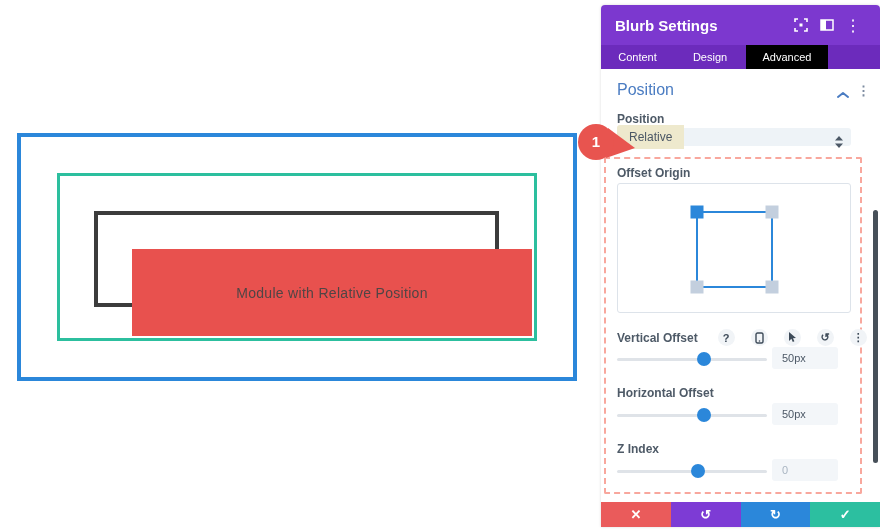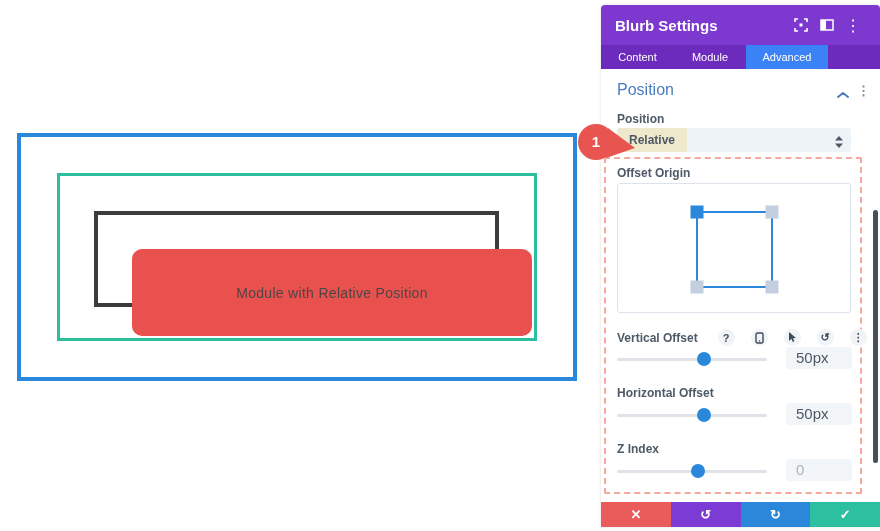--- a/index.html
+++ b/index.html
@@ -6,47 +6,47 @@
   html,body { width:880px; height:531px; background:#ffffff; overflow:hidden;
     font-family:"Liberation Sans", sans-serif; }
   .abs { position:absolute; }
 
   
   #canvas { position:absolute; inset:0; }
   .rect-blue  { left:17px;  top:133px; width:560px; height:248px; border:4px solid #2b87da; }
   .rect-teal  { left:57px;  top:173px; width:480px; height:168px; border:3px solid #2cbf9e; }
   .rect-dark  { left:94px;  top:211px; width:405px; height:96px;  border:4px solid #3c3c3c; }
   .rect-red   { left:132px; top:249px; width:400px; height:87px;  background:#e8514e;
-                display:flex; align-items:center; justify-content:center;border-radius:10px; }
+                display:flex; align-items:center; justify-content:center; }
   .rect-red span { font-size:14px; color:#504545; letter-spacing:.3px; }
 
   
   #marker { left:576px; top:120px; width:62px; height:44px; z-index:40; }
 
   
   #panel { position:absolute; left:601px; top:5px; width:279px; height:522px;
            background:#ffffff; border-radius:4px 4px 0 0; box-shadow:0 0 3px rgba(0,0,0,.15); z-index:20; }
   .p-header { left:0; top:0; width:279px; height:40px; background:#7c38cf;
               border-radius:4px 4px 0 0; display:flex; align-items:center; padding:0 14px; }
   .p-title { color:#fff; font-size:15px; font-weight:700; flex:1; }
   .hicon { width:26px; height:26px; display:flex; align-items:center; justify-content:center;
            color:#fff; cursor:pointer; }
   .p-tabs { left:0; top:40px; width:279px; height:24px; background:#6c2bbc; display:flex; }
   .tab { height:24px; display:flex; align-items:center; justify-content:center;
          color:#fff; font-size:11px; font-weight:400; cursor:pointer; }
   .tab.t0 { width:73px; } .tab.t1 { width:72px; } .tab.t2 { width:82px; }
-  .tab.active { background:#3b82f6;text-align:center; }
+  .tab.active { background:#000000;text-align:center; }
 
   .sec-head { left:16px; top:76px; font-size:16px; color:#4a7cc2; font-weight:500; }
   .sec-chevron { left:236px; top:80px; color:#4a7cc2; cursor:pointer; }
   .sec-dots { left:256px; top:78px; color:#7c8ba0; font-size:13px; font-weight:700; cursor:pointer; }
 
   .f-label { font-size:12px; font-weight:700; color:#4e5a67; position:absolute; }
-  .select { left:16px; top:123px; width:234px; height:24px; background:#eef3f7;
-            border-radius:3px; display:flex; align-items:center; cursor:pointer;font-weight:bold; }
+  .select { left:16px; top:123px; width:234px; height:18px; background:#eef3f7;
+            border-radius:3px; display:flex; align-items:center; cursor:pointer; }
   .select-val { height:24px; line-height:24px; padding:0 12px; background:#eee9cd;
             border-radius:3px 0 0 3px; font-size:12px; color:#4c5866; }
   .select-arrow { position:absolute; right:8px; top:6px; }
 
   .dashed-box { left:3px; top:152px; width:258px; height:337px;
             border:2px dashed #f8a79d; border-radius:2px; pointer-events:none; }
 
   .origin-box { left:16px; top:178px; width:234px; height:130px; background:#fff;
             border:1px solid #dde3ea; border-radius:3px; }
 
@@ -54,22 +54,22 @@
   .vo-row .f-inline { position:static; font-size:12px; font-weight:700; color:#4e5a67; margin-right:4px; }
   .chip { width:17px; height:17px; border-radius:50%; background:#f1f4f7; display:flex;
           align-items:center; justify-content:center; color:#3e4b59; font-size:11px;
           font-weight:700; cursor:pointer; }
 
   .slider { position:absolute; left:16px; width:150px; height:14px; cursor:pointer; }
   .slider .track { position:absolute; left:0; right:0; top:6px; height:3px;
                    background:#dfe3e8; border-radius:2px; }
   .slider .thumb { position:absolute; top:0; width:14px; height:14px; border-radius:50%;
                    background:#2b87da; }
-  .valbox { position:absolute; left:185px; width:66px; height:22px; background:#f3f6f9;
-            border-radius:3px; font-size:15px; color:#4c5866; line-height:22px;
+  .valbox { position:absolute; left:171px; width:66px; height:22px; background:#f3f6f9;
+            border-radius:3px; font-size:11px; color:#4c5866; line-height:22px;
             padding-left:10px; }
   .valbox.placeholder { color:#a9b5c2; }
 
   .p-footer { left:0; top:497px; width:279px; height:25px; display:flex; position:absolute; }
   .fbtn { flex:1; display:flex; align-items:center; justify-content:center; color:#fff;
           font-size:13px; font-weight:700; cursor:pointer; }
   .fbtn.discard { background:#ea5b5b; } .fbtn.undo { background:#7d3bd5; }
   .fbtn.redo { background:#2b87da; }   .fbtn.save { background:#2cbfa0; }
 
   .scrollbar { left:272px; top:205px; width:5px; height:253px; background:#475059;
@@ -112,21 +112,21 @@
       <svg width="14" height="12" viewBox="0 0 14 12">
         <rect x="1" y="1" width="12" height="10" fill="none" stroke="#fff" stroke-width="1.5"></rect>
         <rect x="1" y="1" width="5" height="10" fill="#fff"></rect>
       </svg>
     </div>
     <div class="hicon">⋮</div>
   </div>
 
   <div class="abs p-tabs">
     <div class="tab t0">Content</div>
-    <div class="tab t1">Module</div>
+    <div class="tab t1">Design</div>
     <div class="tab t2 active">Advanced</div>
   </div>
 
   <div class="abs sec-head">Position</div>
   <div class="abs sec-chevron">
     <svg width="12" height="8" viewBox="0 0 12 8">
       <polyline points="1,6 6,2 11,6" fill="none" stroke="#4a7cc2" stroke-width="2" stroke-linecap="round" stroke-linejoin="round"></polyline>
     </svg>
   </div>
   <div class="abs sec-dots">⋮</div>

